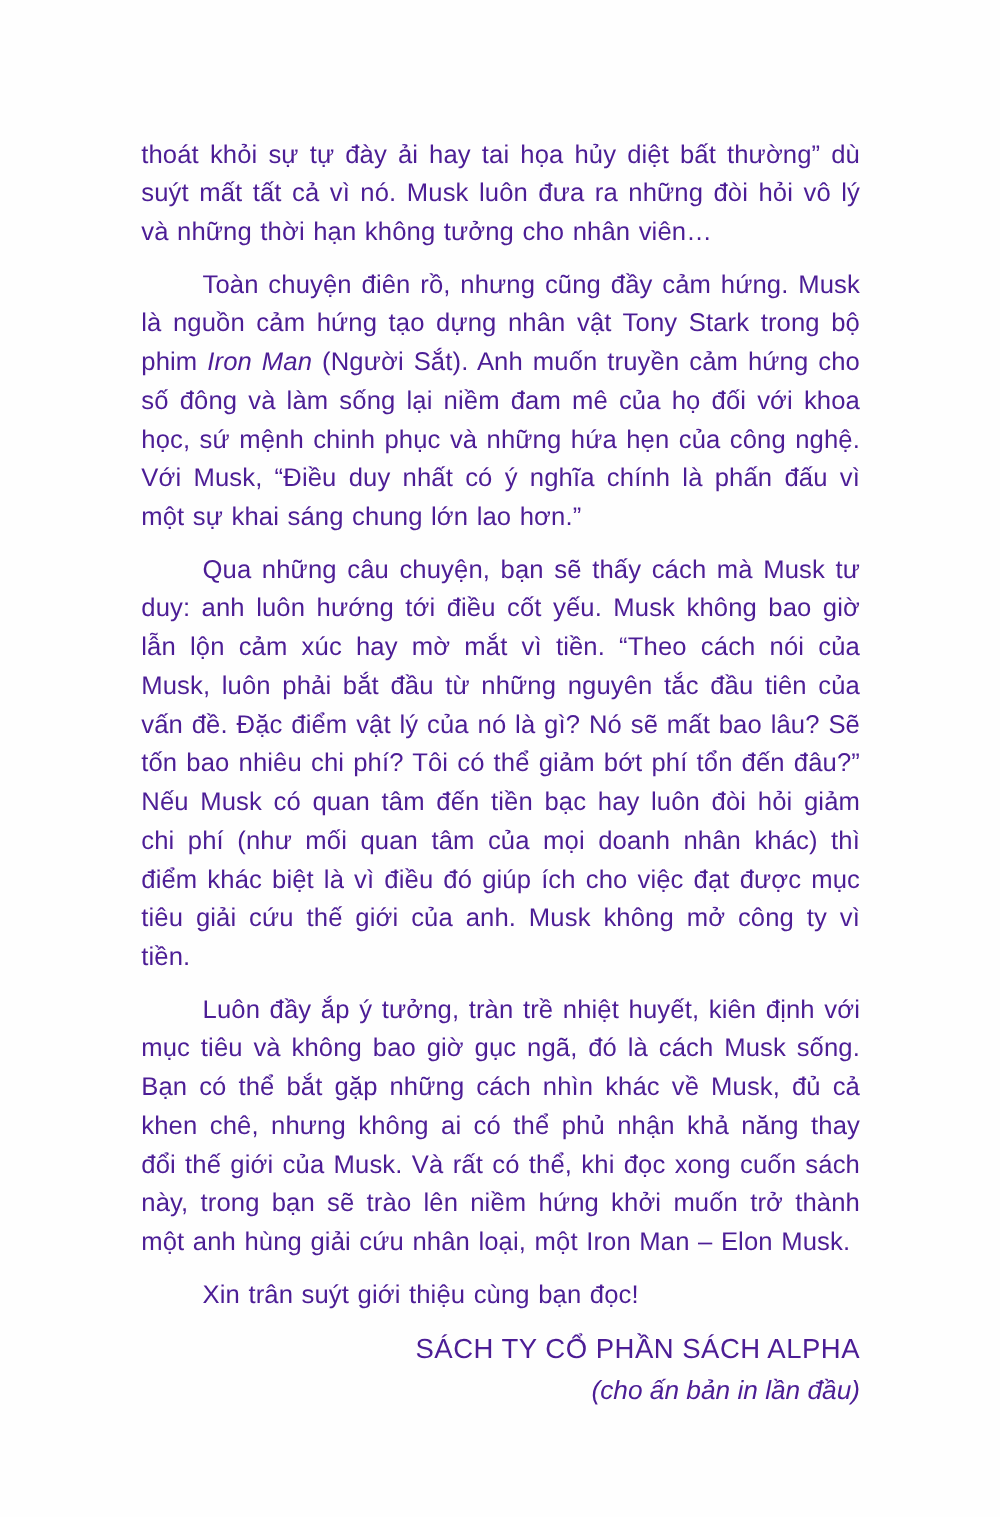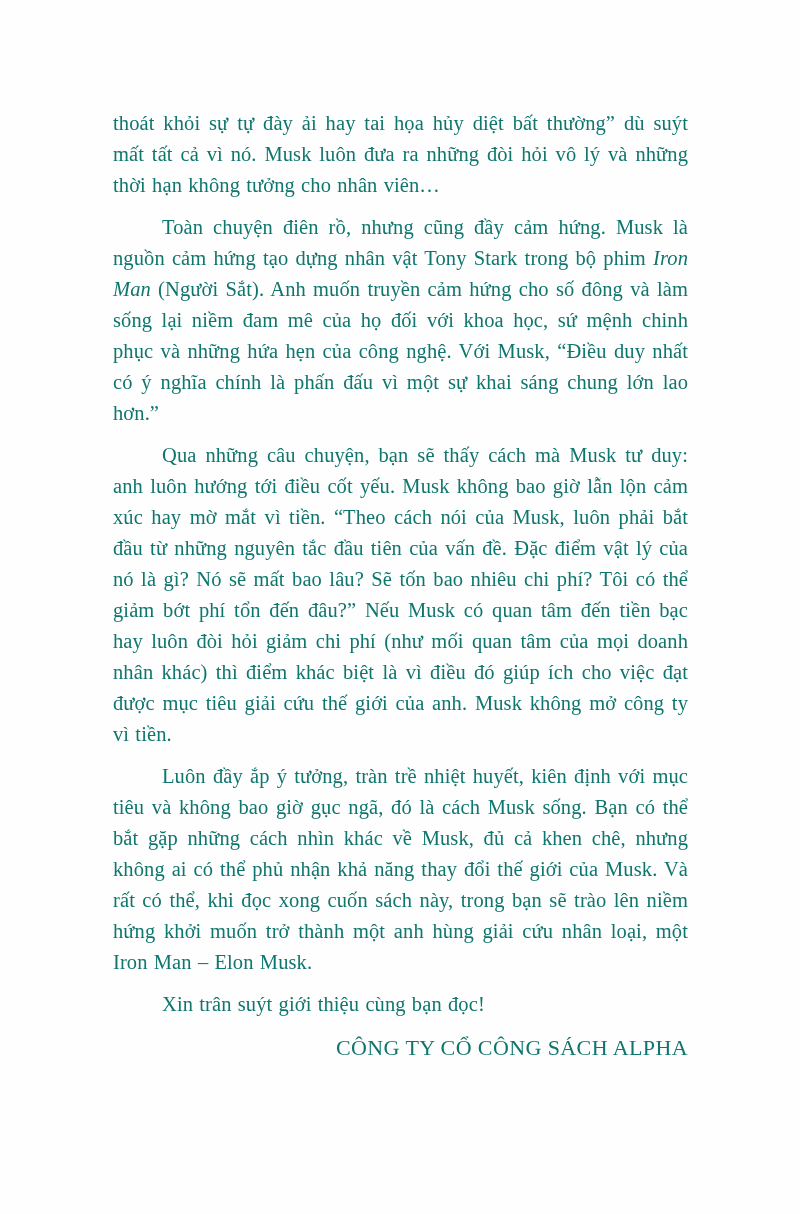--- a/index.html
+++ b/index.html
@@ -6,22 +6,22 @@
     margin: 0;
     padding: 0;
     background: #ffffff;
   }
   .page {
     position: relative;
     width: 800px;
     height: 1214px;
     background: #fefefe;
     overflow: hidden;
-    font-family: Liberation Serif, serif;
-    color: #0f766e;
+    font-family: Liberation Sans, sans-serif;
+    color: #4c1d95;
   }
   .text-block {
     position: absolute;
     top: 108px;
     left: 113px;
     width: 575px;
   }
   .para {
     margin: 0 0 11px 0;
     font-size: 20.5px;
@@ -58,16 +58,17 @@
 <div class="page">
   <div class="text-block">
     <div id="paragraphs">
         <p class="para"><span>thoát khỏi sự tự đày ải hay tai họa hủy diệt bất thường” dù suýt mất tất cả vì nó. Musk luôn đưa ra những đòi hỏi vô lý và những thời hạn không tưởng cho nhân viên…</span></p>
         <p class="para indent"><span>Toàn chuyện điên rồ, nhưng cũng đầy cảm hứng. Musk là nguồn cảm hứng tạo dựng nhân vật Tony Stark trong bộ phim </span><span class="italic">Iron Man</span><span> (Người Sắt). Anh muốn truyền cảm hứng cho số đông và làm sống lại niềm đam mê của họ đối với khoa học, sứ mệnh chinh phục và những hứa hẹn của công nghệ. Với Musk, “Điều duy nhất có ý nghĩa chính là phấn đấu vì một sự khai sáng chung lớn lao hơn.”</span></p>
         <p class="para indent"><span>Qua những câu chuyện, bạn sẽ thấy cách mà Musk tư duy: anh luôn hướng tới điều cốt yếu. Musk không bao giờ lẫn lộn cảm xúc hay mờ mắt vì tiền. “Theo cách nói của Musk, luôn phải bắt đầu từ những nguyên tắc đầu tiên của vấn đề. Đặc điểm vật lý của nó là gì? Nó sẽ mất bao lâu? Sẽ tốn bao nhiêu chi phí? Tôi có thể giảm bớt phí tổn đến đâu?” Nếu Musk có quan tâm đến tiền bạc hay luôn đòi hỏi giảm chi phí (như mối quan tâm của mọi doanh nhân khác) thì điểm khác biệt là vì điều đó giúp ích cho việc đạt được mục tiêu giải cứu thế giới của anh. Musk không mở công ty vì tiền.</span></p>
         <p class="para indent"><span>Luôn đầy ắp ý tưởng, tràn trề nhiệt huyết, kiên định với mục tiêu và không bao giờ gục ngã, đó là cách Musk sống. Bạn có thể bắt gặp những cách nhìn khác về Musk, đủ cả khen chê, nhưng không ai có thể phủ nhận khả năng thay đổi thế giới của Musk. Và rất có thể, khi đọc xong cuốn sách này, trong bạn sẽ trào lên niềm hứng khởi muốn trở thành một anh hùng giải cứu nhân loại, một Iron Man – Elon Musk.</span></p>
         <p class="para indent"><span>Xin trân suýt giới thiệu cùng bạn đọc!</span></p>
       </div>
     <div class="signature-block">
-      <div class="signature-name">CÔNG TY CỔ CÔNG SÁCH ALPHA</div>
+      <div class="signature-name">SÁCH TY CỔ PHẦN SÁCH ALPHA</div>
+      <div class="signature-note">(cho ấn bản in lần đầu)</div>
     </div>
   </div>
 </div>
 
 </body></html>

